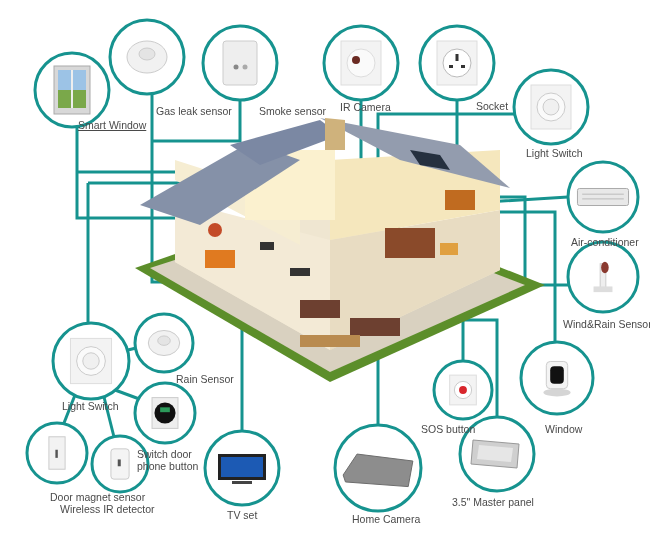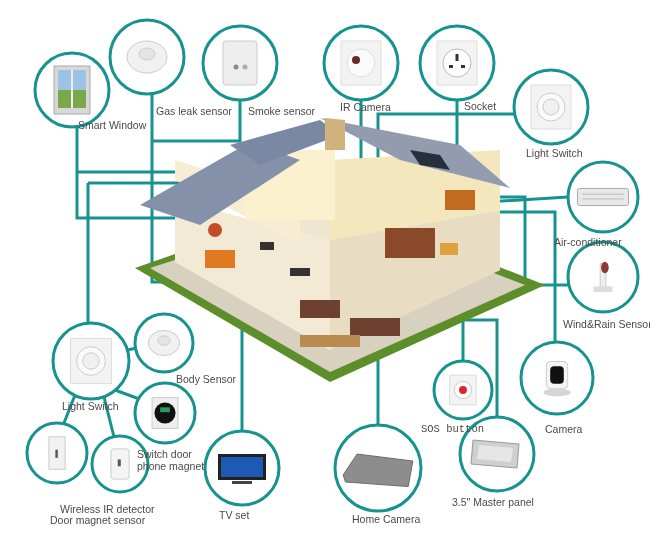--- a/index.html
+++ b/index.html
@@ -219,35 +219,35 @@
           <g>
             <rect x="110.91891891891892" y="448.86486486486484" width="18.16216216216216" height="30.270270270270274" rx="3" fill="#f4f4f4" stroke="#ccc"></rect>
             <rect x="117.72972972972973" y="459.4594594594595" width="3.027027027027027" height="6.810810810810811" fill="#555"></rect>
           </g>
         </g>
       </g>
   </svg>
 
   
   <div id="labels">
-      <div class="lbl" style="left: 78px; top: 119px;">Smart Window</div>
+      <div class="lbl" style="left: 78px; top: 119px; text-decoration: underline;">Smart Window</div>
       <div class="lbl" style="left: 156px; top: 105px;">Gas leak sensor</div>
-      <div class="lbl" style="left: 248px; top: 105px; text-align: center;">Smoke sensor</div>
+      <div class="lbl" style="left: 259px; top: 105px; text-align: center;">Smoke sensor</div>
       <div class="lbl" style="left: 340px; top: 101px;">IR Camera</div>
-      <div class="lbl" style="left: 464px; top: 100px;">Socket</div>
+      <div class="lbl" style="left: 476px; top: 100px;">Socket</div>
       <div class="lbl" style="left: 526px; top: 147px;">Light Switch</div>
-      <div class="lbl" style="left: 554px; top: 236px;">Air-conditioner</div>
+      <div class="lbl" style="left: 571px; top: 236px;">Air-conditioner</div>
       <div class="lbl" style="left: 563px; top: 318px;">Wind&amp;Rain Sensor</div>
-      <div class="lbl" style="left: 545px; top: 423px;">Camera</div>
-      <div class="lbl" style="left: 421px; top: 423px; font-family: Liberation Mono, monospace;">SOS button</div>
+      <div class="lbl" style="left: 545px; top: 423px;">Window</div>
+      <div class="lbl" style="left: 421px; top: 423px;">SOS button</div>
       <div class="lbl" style="left: 452px; top: 496px;">3.5"  Master panel</div>
       <div class="lbl" style="left: 352px; top: 513px;">Home Camera</div>
-      <div class="lbl" style="left: 219px; top: 509px;">TV set</div>
+      <div class="lbl" style="left: 227px; top: 509px;">TV set</div>
       <div class="lbl" style="left: 62px; top: 400px;">Light Switch</div>
-      <div class="lbl" style="left: 176px; top: 373px;">Body Sensor</div>
+      <div class="lbl" style="left: 176px; top: 373px;">Rain Sensor</div>
       <div class="lbl" style="left: 137px; top: 448px;">
         <div>Switch door</div>
-        <div>phone magnet</div>
+        <div>phone button</div>
       </div>
-      <div class="lbl" style="left: 6px; top: 514px; padding-left: 44px;">Door magnet sensor</div>
+      <div class="lbl" style="left: 6px; top: 491px; padding-left: 44px;">Door magnet sensor</div>
       <div class="lbl" style="left: 60px; top: 503px;">Wireless IR detector</div>
     </div>
 </div>
 
 </body></html>

